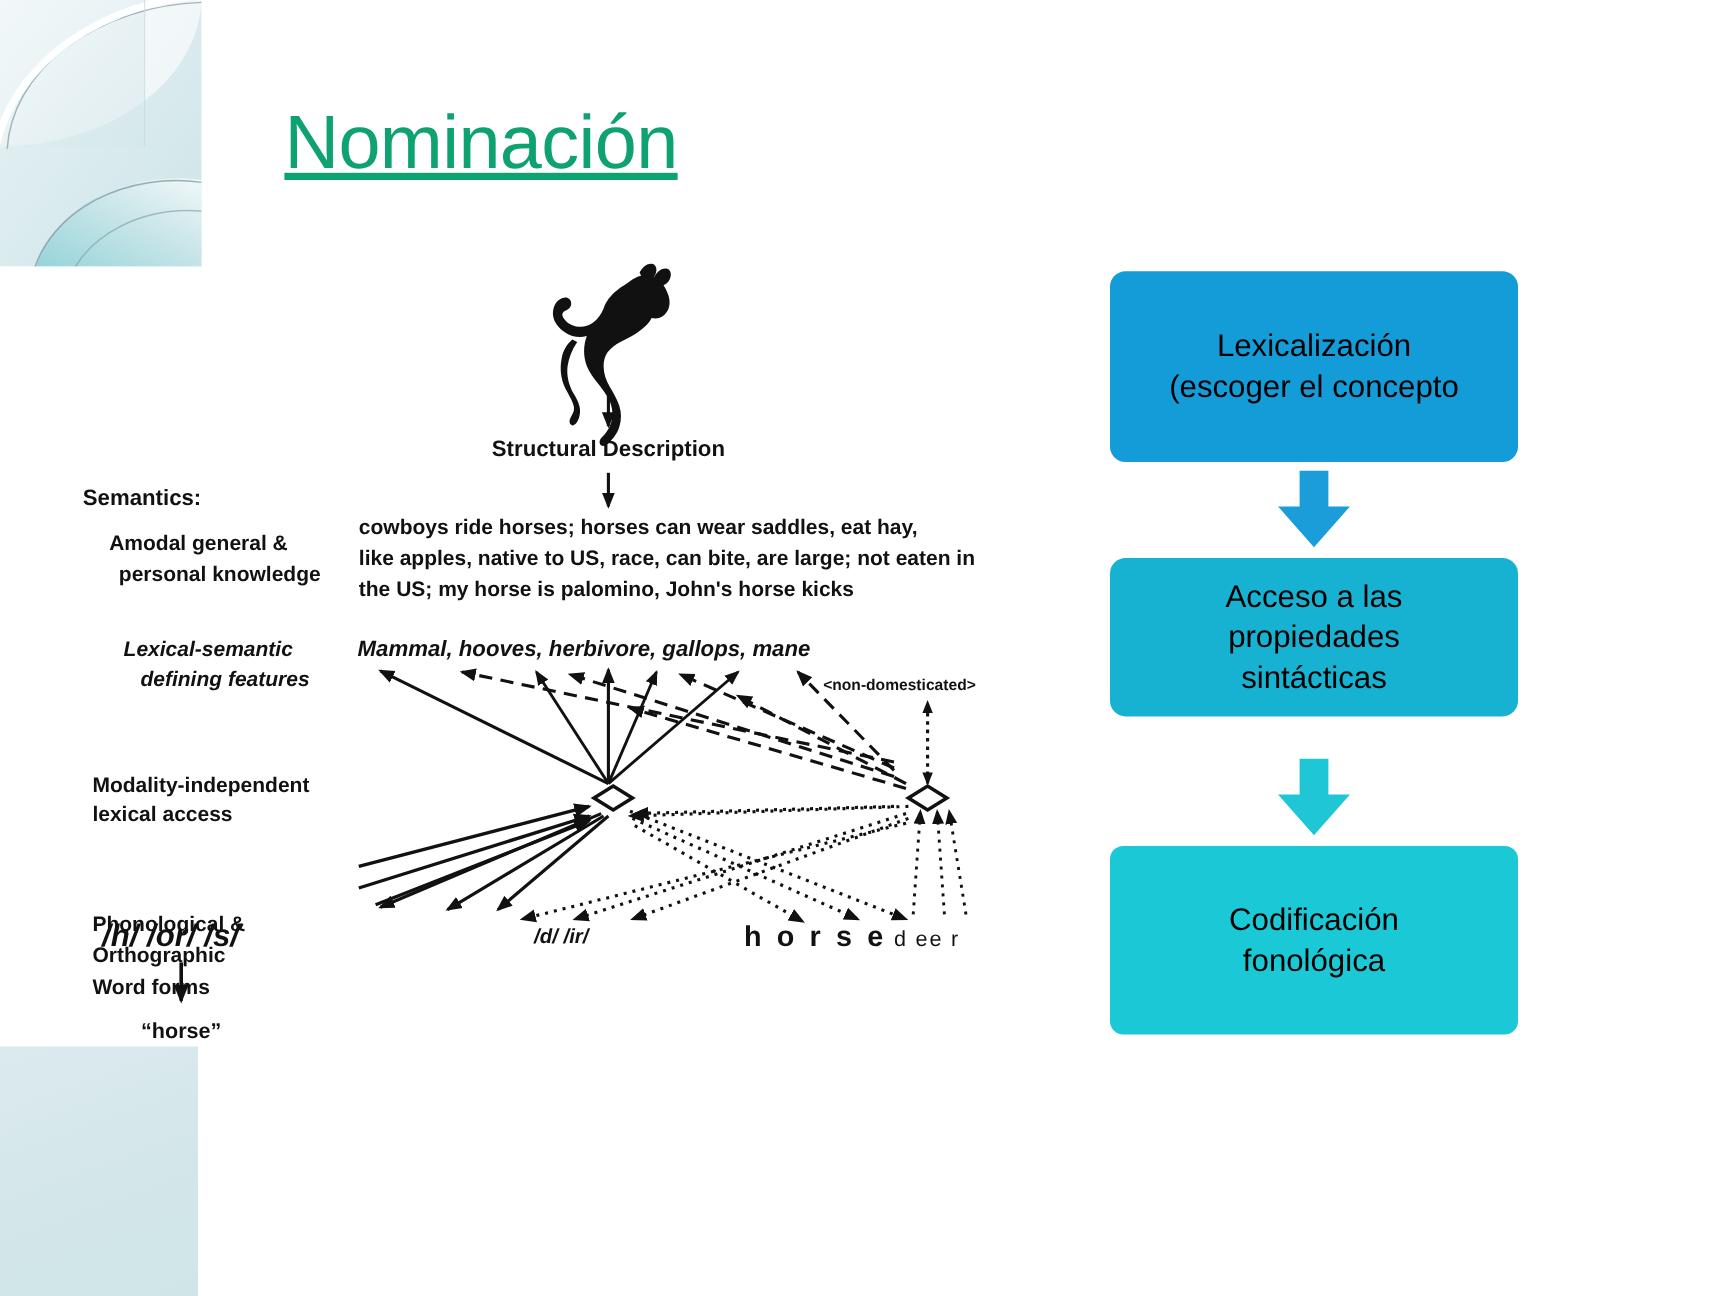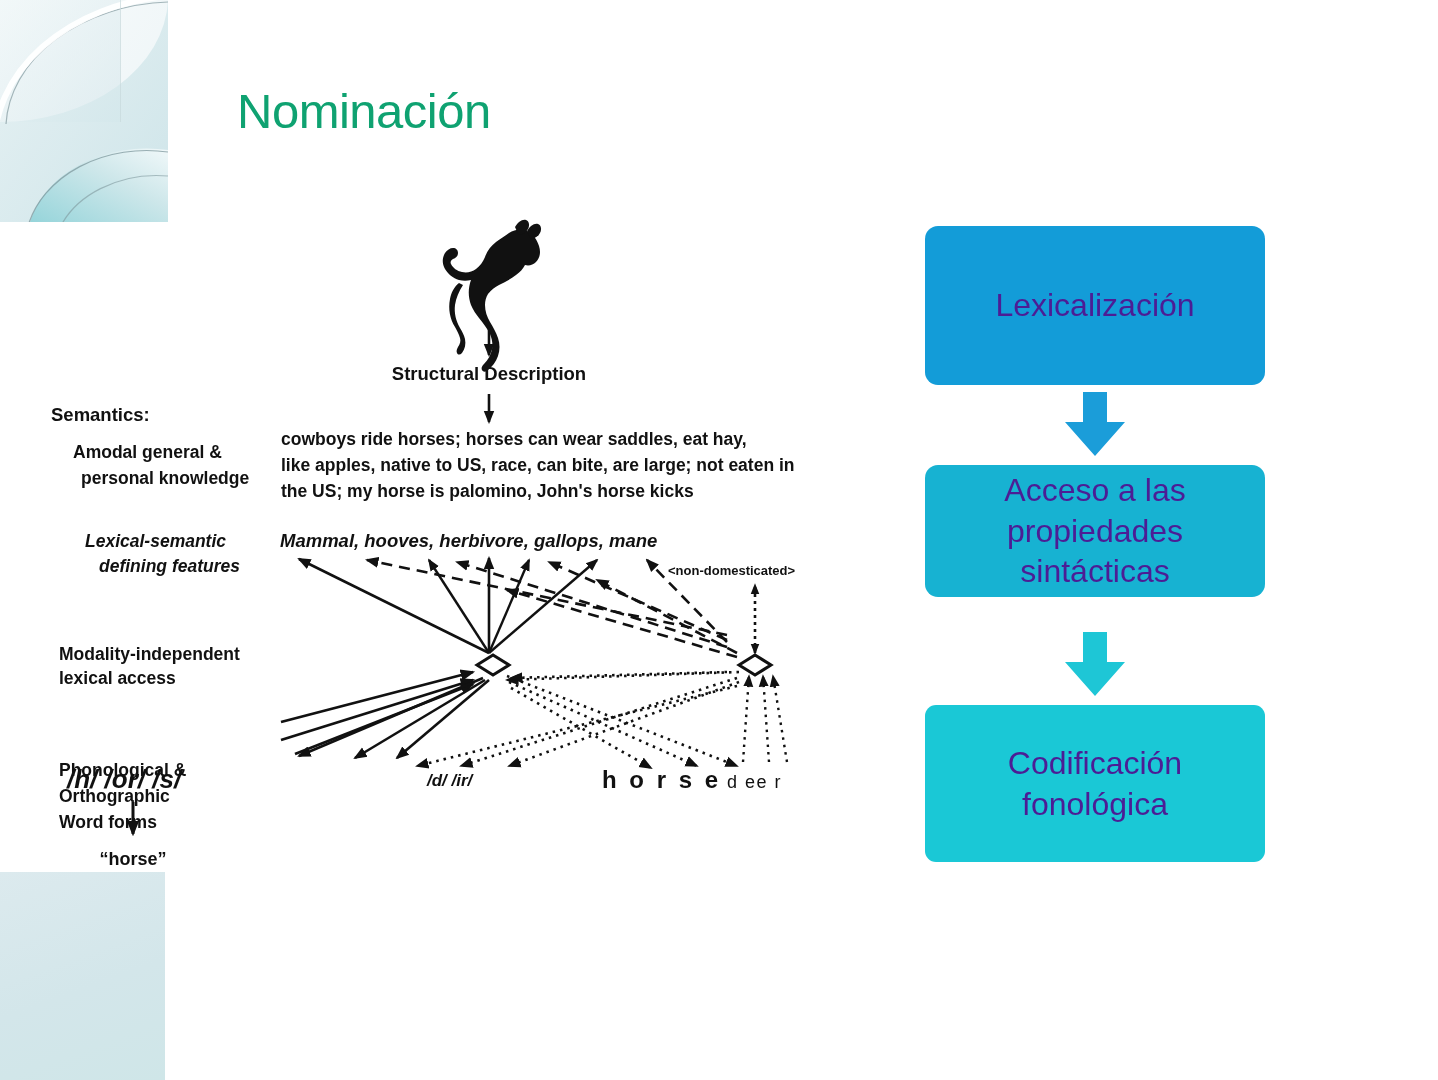--- a/index.html
+++ b/index.html
@@ -27,60 +27,61 @@
     left: 0; top: 872px;
     width: 165px; height: 208px;
     background: linear-gradient(160deg,#dceaee 0%, #d3e6ea 55%, #cfe6e8 100%);
   }
 
   
   #slide-title {
     position: absolute;
     left: 237px;
     top: 86px;
-    font-size: 49px;
+    font-size: 63px;
     line-height: 1.05;
     font-weight: 400;
     letter-spacing: -0.5px;
     white-space: nowrap;
+    text-decoration: underline;
   }
 
   
   .flow-box {
     position: absolute;
     left: 925px;
     width: 340px;
     border-radius: 13px;
     display: flex;
     align-items: center;
     justify-content: center;
     text-align: center;
-    color: #4c1d95;
-    font-size: 32px;
+    color: #000000;
+    font-size: 26px;
     line-height: 1.28;
     padding: 10px 12px;
     box-sizing: border-box;
   }
   #flow-box-0 { top: 226px; height: 159px; }
   #flow-box-1 { top: 465px; height: 132px; }
   #flow-box-2 { top: 705px; height: 157px; border-radius: 11px; }
 
   .flow-arrow {
     position: absolute;
     left: 1059px;
     width: 72px;
     height: 66px;
   }
   #flow-arrow-0 { top: 392px; }
   #flow-arrow-1 { top: 632px; }
 
   
   #figure {
     position: absolute;
-    left: 37px;
+    left: 55px;
     top: 210px;
     width: 810px;
     height: 660px;
     color: #0369a1;
     text-decoration: underline;
   }
   #figure svg { display: block; }
 
   .fig-t      { font-family: "Liberation Sans", sans-serif; fill:#111; }
   .fig-bold   { font-weight: 700; }
@@ -265,20 +266,21 @@
   <text class="fig-t" x="690" y="578" font-size="18" letter-spacing="1.5" font-weight="500">d ee r</text>
 
   <line x1="96" y1="592" x2="96" y2="624" stroke="#111" stroke-width="3" marker-end="url(#ah)"></line>
   <text class="fig-t fig-bold" x="96" y="655" font-size="18" text-anchor="middle">“horse”</text>
 </svg>
 </div>
 
 <div class="flow-box" id="flow-box-0" style="background:#139CD8">
   <div>
     <div>Lexicalización</div>
+    <div>(escoger el concepto</div>
   </div>
 </div>
 
 <div class="flow-arrow" id="flow-arrow-0">
   <svg width="72" height="66" viewBox="0 0 72 66">
     <polygon points="24,0 48,0 48,30 66,30 36,64 6,30 24,30" fill="#1B9DD9"></polygon>
   </svg>
 </div>
 
 <div class="flow-box" id="flow-box-1" style="background:#17B2D2">

